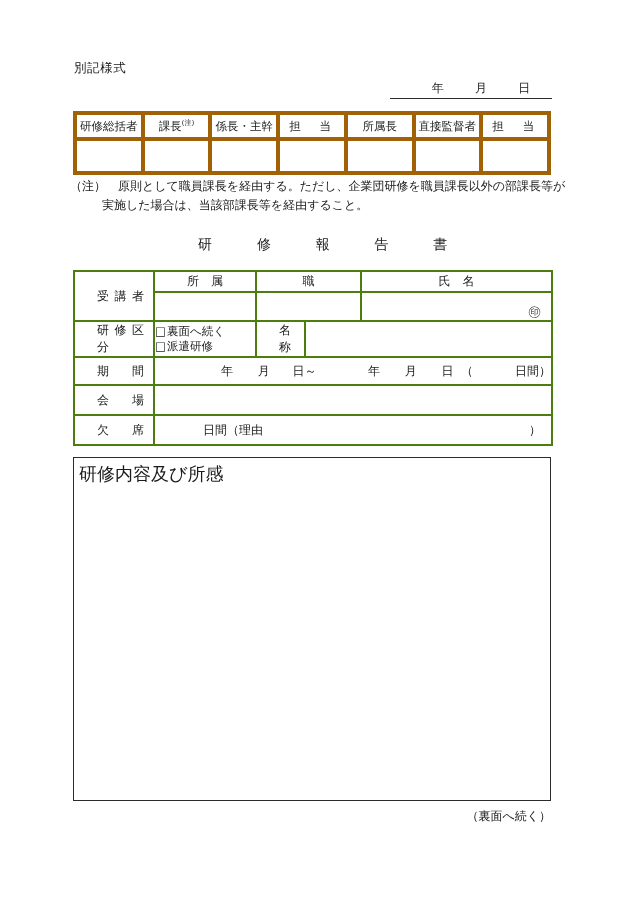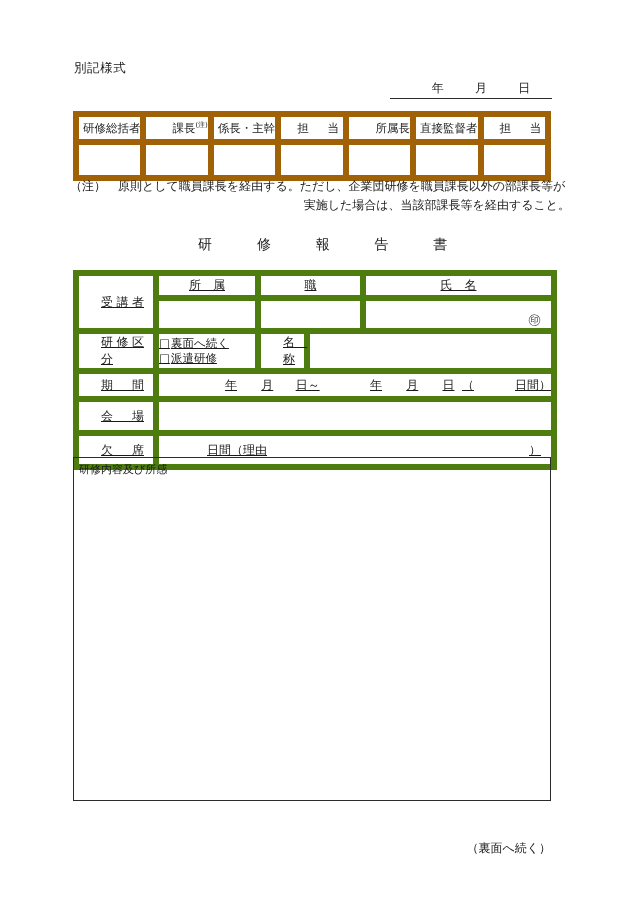--- a/index.html
+++ b/index.html
@@ -60,22 +60,22 @@
 
   
   #approval-table {
     left: 73px;
     top: 111px;
     width: 478px;
     border-collapse: collapse;
     table-layout: fixed;
   }
   #approval-table td {
-    border: 6px solid #a16207;
-    text-align: right;
+    border: 4px solid #a16207;
+    text-align: center;
     font-size: 11.5px;
     padding: 0;
     vertical-align: middle;
   }
   #approval-table tr.head td { height: 22px; }
   #approval-table tr.sign td { height: 30px; }
   #approval-table .sup {
     font-size: 7px;
     vertical-align: super;
     letter-spacing: 0;
@@ -84,21 +84,21 @@
 
   
   #note {
     left: 70px;
     top: 177px;
     width: 500px;
     font-size: 12px;
     line-height: 19px;
   }
   #note .note-line1 { display: block; white-space: nowrap; }
-  #note .note-line2 { display: block; padding-left: 32px; text-align: right; }
+  #note .note-line2 { display: block; padding-left: 32px; }
 
   
   #doc-title {
     left: 0;
     top: 236px;
     width: 630px;
     text-align: center;
     font-size: 14px;
     letter-spacing: 1.1em;
     padding-left: 1.1em;
@@ -107,24 +107,23 @@
   
   #main-table {
     left: 73px;
     top: 270px;
     width: 478px;
     border-collapse: collapse;
     table-layout: fixed;
     font-size: 12px;
   }
   #main-table td {
-    border: 6px solid #4d7c0f;
+    border: 2px solid #4d7c0f;
     padding: 0;
     vertical-align: middle;
-    text-decoration: underline;
   }
   #main-table .label {
     text-align: center;
     padding: 0 9px;
   }
   #main-table .colhead {
     text-align: center;
     height: 19px;
   }
   #main-table .blank { height: 27px; }
@@ -173,27 +172,27 @@
     top: 457px;
     width: 478px;
     height: 344px;
     border: 1px solid #2b2b2b;
     box-sizing: border-box;
   }
   #content-label {
     position: absolute;
     left: 5px;
     top: 4px;
-    font-size: 11px;
+    font-size: 18px;
   }
 
   
   #footer-note {
     left: 0;
-    top: 840px;
+    top: 808px;
     width: 551px;
     text-align: right;
     font-size: 12px;
   }
 
   
   .seal {
     position: absolute;
     right: 10px;
     bottom: 2px;

